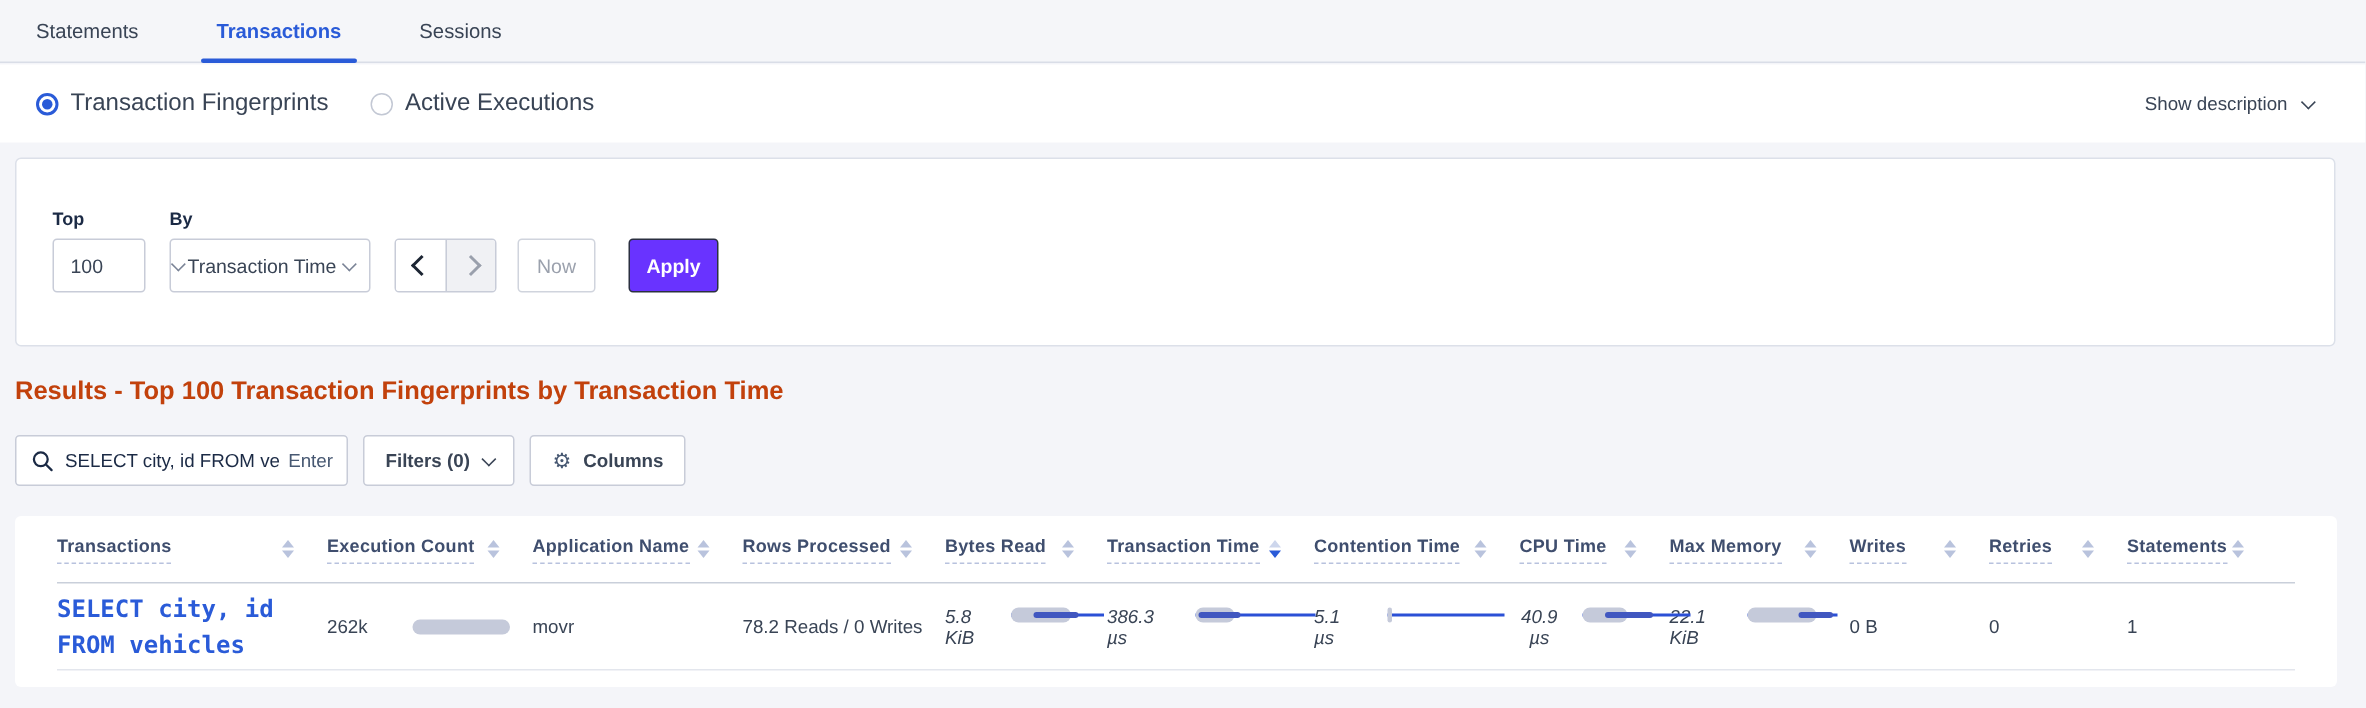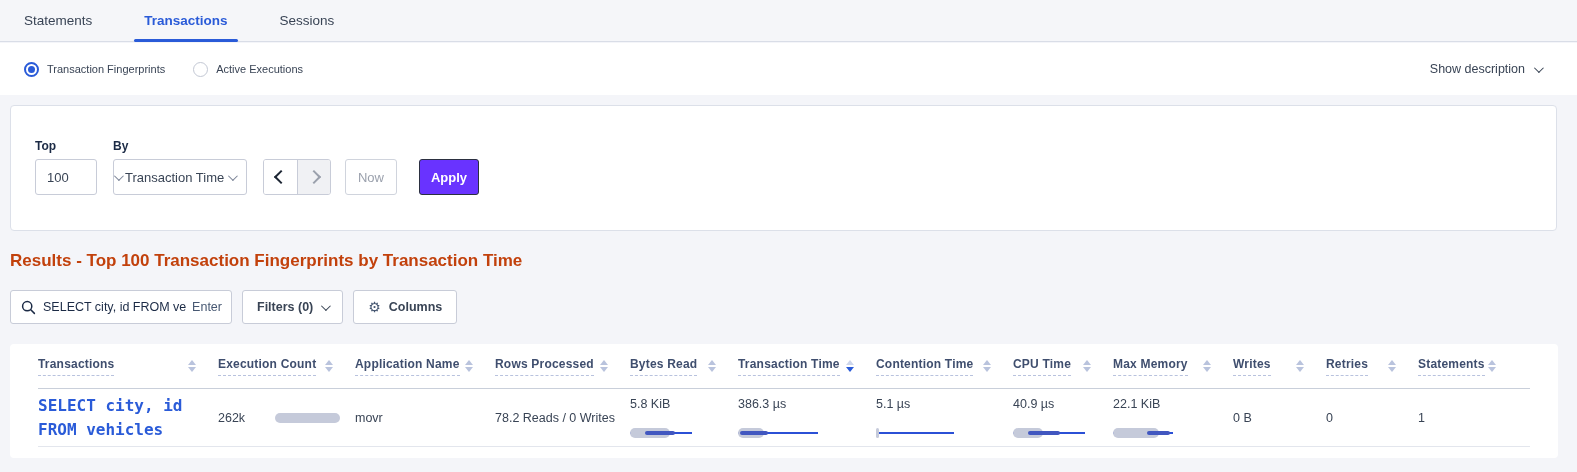--- a/index.html
+++ b/index.html
@@ -38,21 +38,21 @@
   .radio-option { display:flex; align-items:center; margin-right:28px; cursor:pointer; }
   .radio-circle {
     width:15px; height:15px; border-radius:50%;
     border:1.5px solid #c3c8d4; background:#fff; margin-right:8px;
     display:flex; align-items:center; justify-content:center; flex:0 0 auto;
   }
   .radio-option.selected .radio-circle { border:2px solid #2a5bd8; }
   .radio-option.selected .radio-circle::after {
     content:""; width:7px; height:7px; border-radius:50%; background:#2a5bd8;
   }
-  .radio-label { font-size:11px; color:#394455; }
+  .radio-label { font-size:16px; color:#394455; }
   .show-desc {
     margin-left:auto; display:flex; align-items:center; gap:9px;
     font-size:12.5px; color:#394455; cursor:pointer; padding-right:12px;
   }
 
   
   .chev { display:inline-block; border:solid #394455; border-width:0 1.5px 1.5px 0; padding:3px; }
   .chev.down { transform:rotate(45deg) translateY(-2px); }
   .chev.gray { border-color:#7a8396; }
   .chev.big { border-width:0 2.5px 2.5px 0; padding:4px; }
@@ -155,32 +155,32 @@
   }
   .sort-icon { margin-left:auto; margin-right:22px; display:flex; flex-direction:column; align-items:center; }
   .tri-up { width:0; height:0; border-left:4px solid transparent; border-right:4px solid transparent;
             border-bottom:5px solid #b9c3dd; margin-bottom:2px; }
   .tri-down { width:0; height:0; border-left:4px solid transparent; border-right:4px solid transparent;
               border-top:5px solid #b9c3dd; }
   .th.sorted .tri-down { border-top-color:#2a5bd8; }
   .th.sorted .tri-up { border-bottom-color:#cdd6ec; }
 
   .c1{width:180px;} .c2{width:137px;} .c3{width:140px;} .c4{width:135px;}
-  .c5{width:108px;} .c6{width:138px;} .c7{width:137px;} .c8{width:100px;}
+  .c5{width:108px;} .c6{width:138px;} .c7{width:137px;} .c8{width:100px;text-align:center;}
   .c9{width:120px;} .c10{width:93px;} .c11{width:92px;} .c12{width:100px;}
 
   .sql-link {
     font-family:"DejaVu Sans Mono", monospace; font-size:16px; font-weight:bold;
     color:#2a5bd8; text-decoration:none; line-height:1.5; display:inline-block; width:168px;
     cursor:pointer;
   }
   .count-cell { display:flex; align-items:center; }
   .count-pill { width:65px; height:10px; border-radius:5px; background:#c5cada; margin-left:30px; }
 
-  .metric { display:flex; flex-direction:column; gap:16px; }
+  .metric { display:flex; flex-direction:row; gap:16px;font-style:italic; }
   .metric-val { font-size:12.5px; color:#394455; }
   .bargraph { position:relative; height:12px; width:90px; }
   .bargraph .line { position:absolute; top:5px; left:0; height:2px; background:#2b50d6; }
   .bargraph .pill { position:absolute; top:1px; left:0; height:10px; border-radius:5px; background:#c5cada; }
   .bargraph .seg  { position:absolute; top:4px; height:4px; background:#4157c0; border-radius:2px; }
 </style>
 </head>
 <body>
 
 <div class="tabbar">

